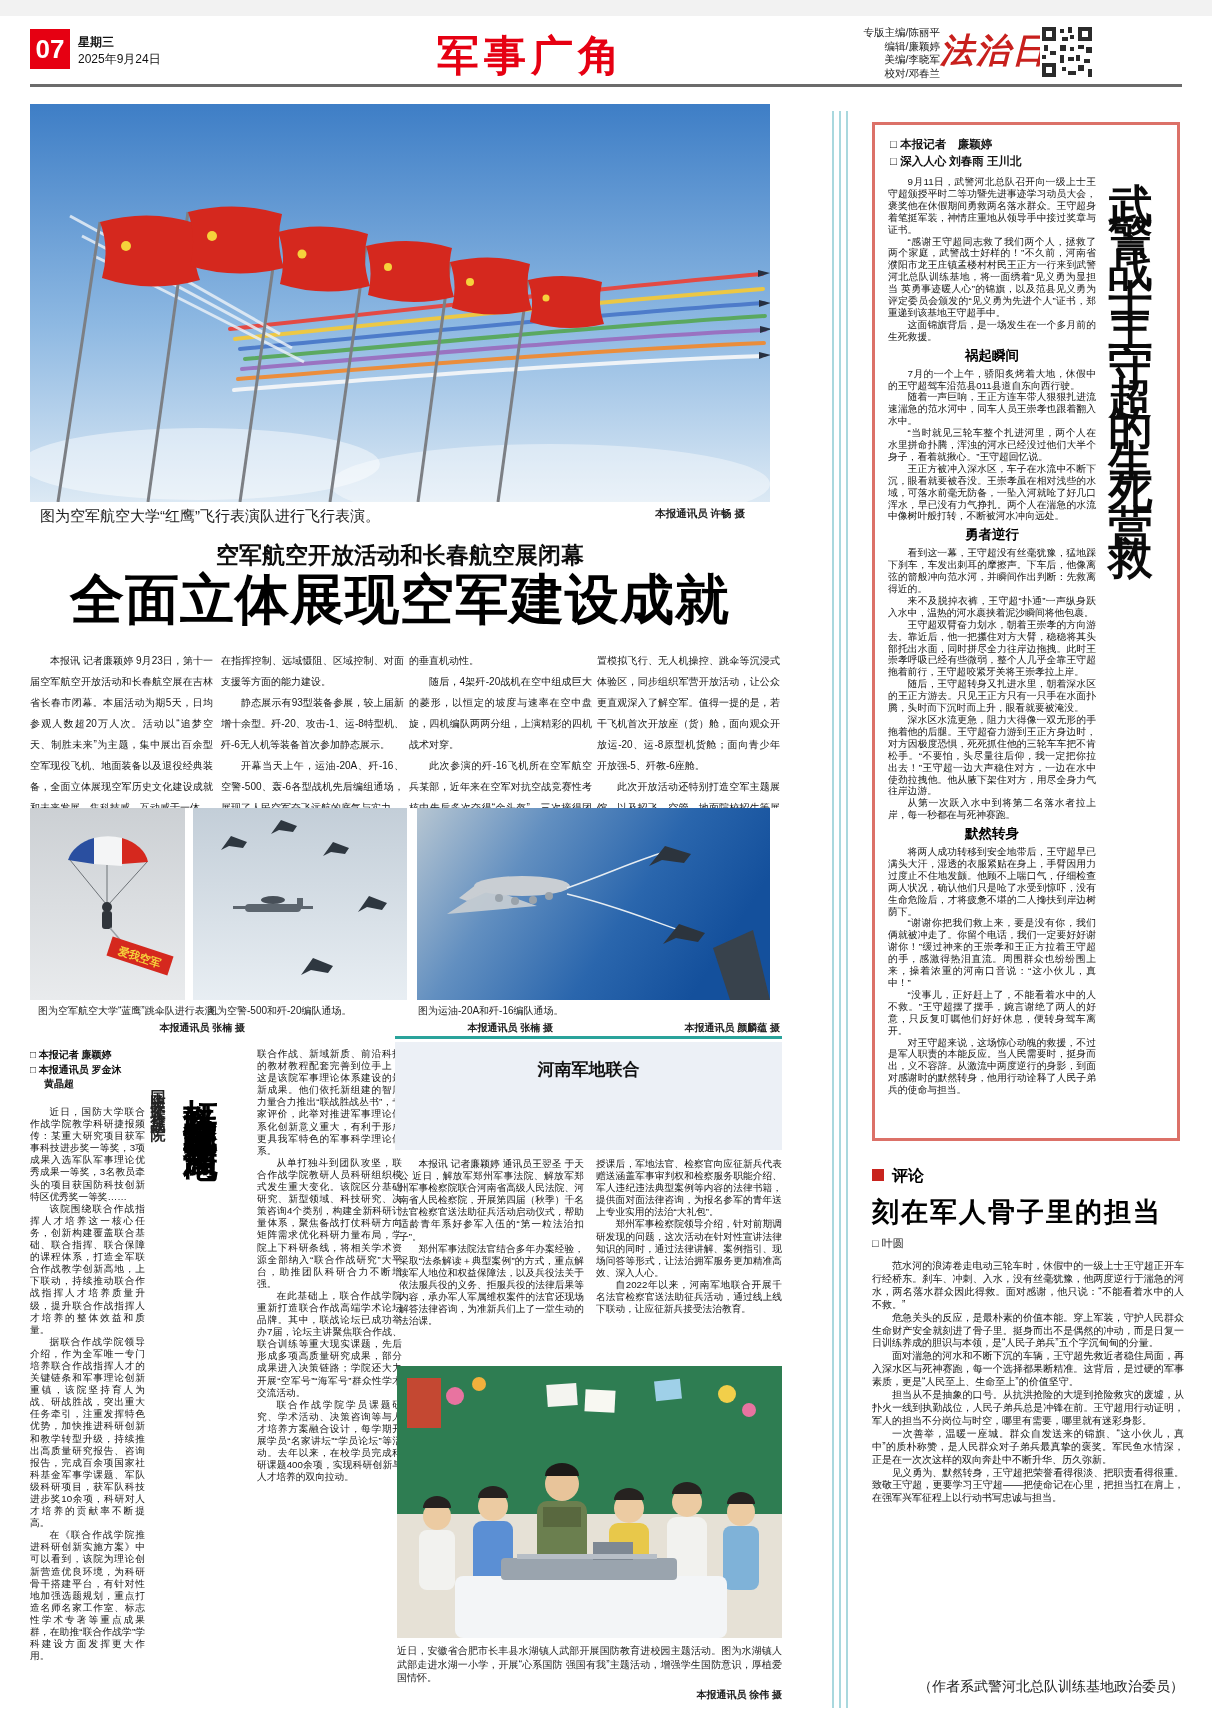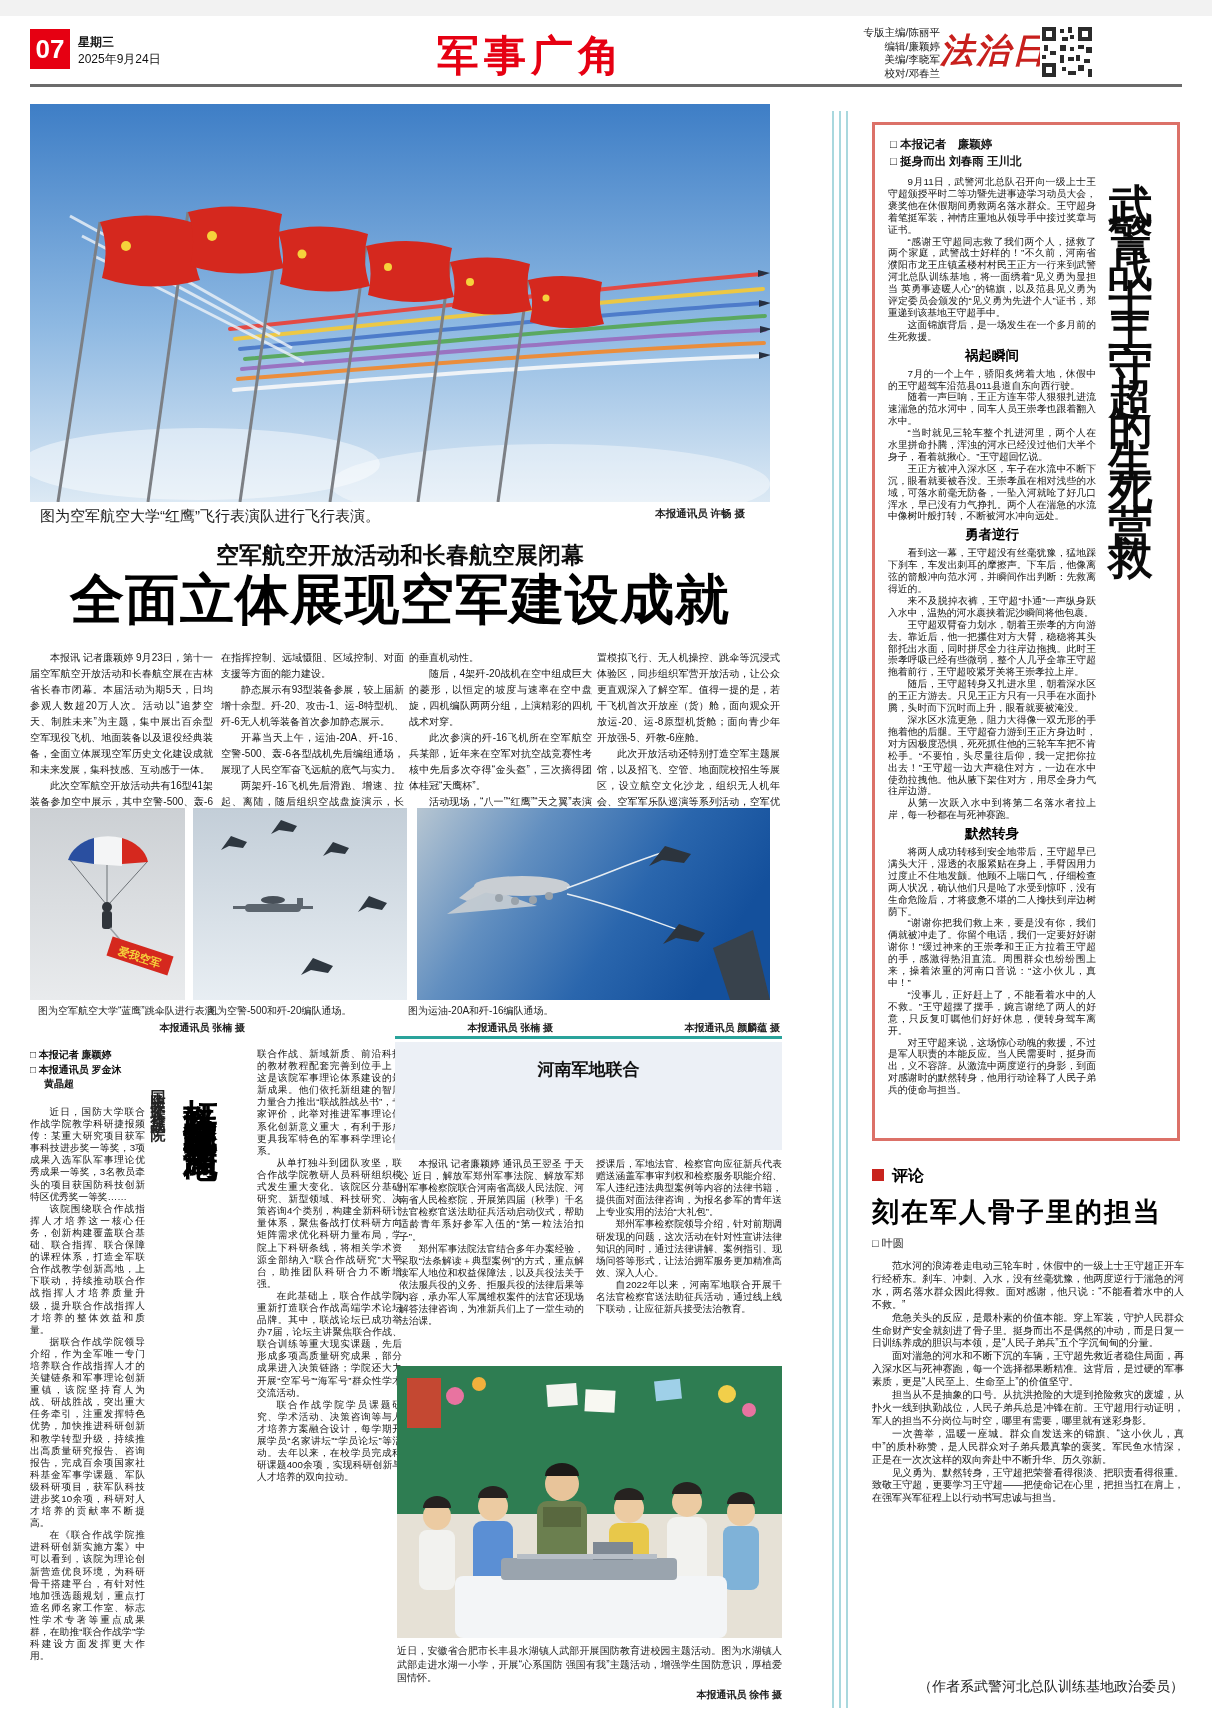--- a/index.html
+++ b/index.html
@@ -18,21 +18,21 @@
   .qr{left:1040px;top:9px;width:54px;height:54px;}
   .hrule{left:30px;top:68px;width:1152px;height:3px;background:#6b6b6b;}
   
   .main-photo{left:30px;top:88px;width:740px;height:398px;overflow:hidden;}
   .mcap{left:40px;top:491px;font-size:15px;color:#222;}
   .mcred{left:555px;top:491px;width:190px;text-align:right;font-size:10.5px;color:#222;font-weight:bold;}
   
   .kicker{left:30px;top:524px;width:740px;text-align:center;font-size:23px;font-weight:600;color:#0d0d0d;}
   .headline{left:30px;top:552px;width:740px;text-align:center;font-size:54px;line-height:62px;
             font-weight:800;color:#000;letter-spacing:1px;}
-  .bodycol{top:634px;height:158px;overflow:hidden;font-size:10px;line-height:16px;
+  .bodycol{top:634px;height:158px;overflow:hidden;font-size:10px;line-height:21px;
            text-align:justify;color:#141414;}
   .bodycol p{margin:0;text-indent:2em;}
   .cont-first p:first-child{text-indent:0;}
   .c1{left:30px;width:183px;} .c2{left:221px;width:183px;}
   .c3{left:409px;width:183px;} .c4{left:597px;width:183px;}
   
   .ps{top:792px;height:192px;overflow:hidden;}
   .p1{left:30px;width:155px;} .p2{left:193px;width:214px;} .p3{left:417px;width:353px;}
   .pscap{top:988px;font-size:10px;color:#222;}
   .pscred{top:1005px;font-size:10px;color:#222;font-weight:bold;text-align:right;}
@@ -297,21 +297,21 @@
       </g>
       <g fill="#2c343d">
         <path d="M248,38 l26,8 l-7,9 l-22,-3 l-13,6 z"></path>
         <path d="M262,116 l26,9 l-7,9 l-22,-4 l-13,6 z"></path>
       </g>
       <path d="M296,140 l40,-18 l17,70 l-40,0 z" fill="#38424c"></path>
     </svg>
   </div>
   <div class="abs pscap" style="left:38px;">图为空军航空大学“蓝鹰”跳伞队进行表演。</div>
   <div class="abs pscap" style="left:207px;">图为空警-500和歼-20编队通场。</div>
-  <div class="abs pscap" style="left:408px;text-align:right;">图为运油-20A和歼-16编队通场。</div>
+  <div class="abs pscap" style="left:418px;text-align:right;">图为运油-20A和歼-16编队通场。</div>
   <div class="abs pscred" style="left:30px;width:215px;">本报通讯员 张楠 摄</div>
   <div class="abs pscred" style="left:345px;width:208px;">本报通讯员 张楠 摄</div>
   <div class="abs pscred" style="left:565px;width:215px;">本报通讯员 颜麟蕴 摄</div>
 
   <div class="abs bl-byline">
     <div>□ 本报记者 廉颖婷</div>
     <div>□ 本报通讯员 罗金沐</div>
     <div style="padding-left:14px;">黄晶超</div>
   </div>
   <div class="abs smallcol blA">
@@ -385,21 +385,21 @@
     </svg>
   </div>
   <div class="abs midcap">近日，安徽省合肥市长丰县水湖镇人武部开展国防教育进校园主题活动。图为水湖镇人武部走进水湖一小学，开展“心系国防 强国有我”主题活动，增强学生国防意识，厚植爱国情怀。</div>
   <div class="abs midcred">本报通讯员 徐伟 摄</div>
 
   <div class="abs stripes"></div>
 
   <div class="abs redbox"></div>
   <div class="abs r-reporters">
     <div>□ 本报记者　廉颖婷</div>
-    <div>□ 挺身而出 刘春雨 王川北</div>
+    <div>□ 深入人心 刘春雨 王川北</div>
   </div>
   <div class="abs r-body">
     <div>
         <p>9月11日，武警河北总队召开向一级上士王守超颁授平时二等功暨先进事迹学习动员大会，褒奖他在休假期间勇救两名落水群众。王守超身着笔挺军装，神情庄重地从领导手中接过奖章与证书。</p>
         <p>“感谢王守超同志救了我们两个人，拯救了两个家庭，武警战士好样的！”不久前，河南省濮阳市龙王庄镇孟楼村村民王正方一行来到武警河北总队训练基地，将一面绣着“见义勇为显担当 英勇事迹暖人心”的锦旗，以及范县见义勇为评定委员会颁发的“见义勇为先进个人”证书，郑重递到该基地王守超手中。</p>
         <p>这面锦旗背后，是一场发生在一个多月前的生死救援。</p>
       </div>
     <h4>祸起瞬间</h4>
     <div>
         <p>7月的一个上午，骄阳炙烤着大地，休假中的王守超驾车沿范县011县道自东向西行驶。</p>

